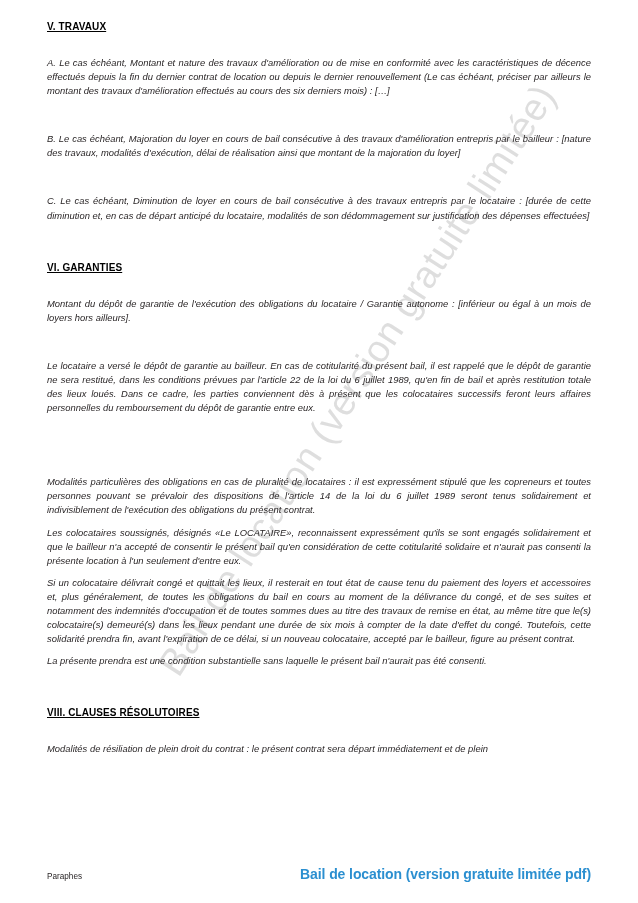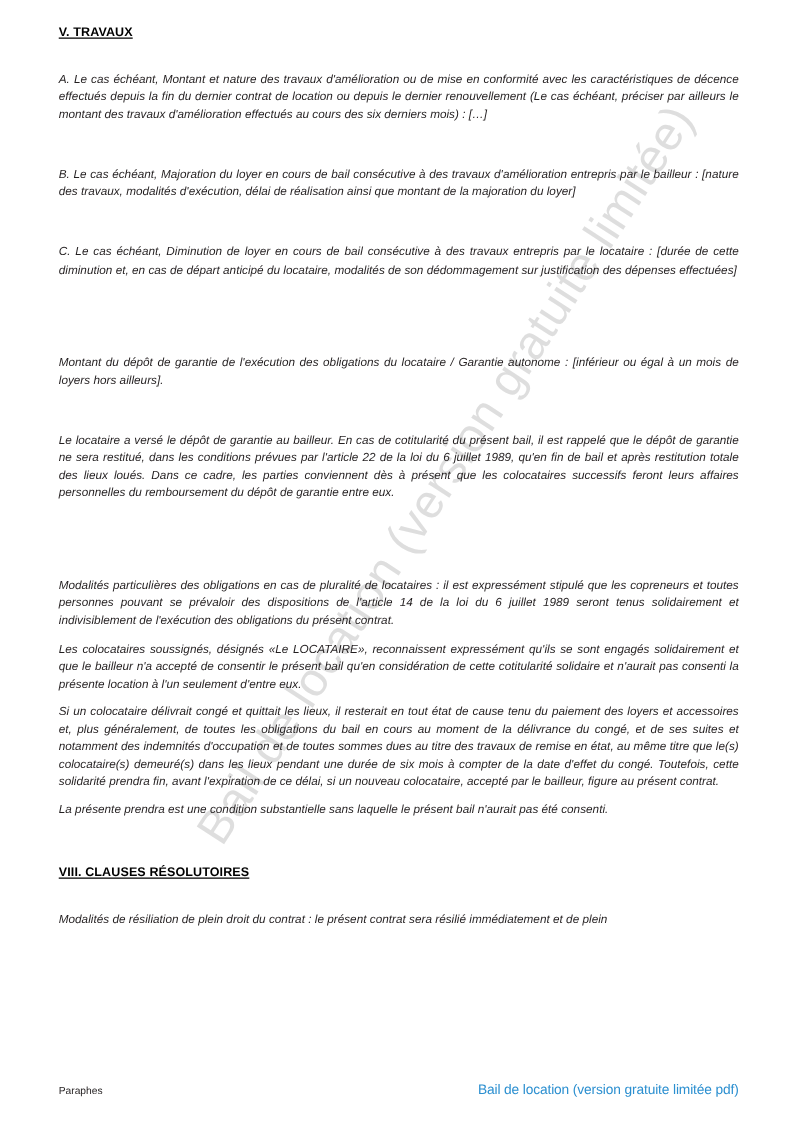--- a/index.html
+++ b/index.html
@@ -82,22 +82,22 @@
     display: flex;
     justify-content: space-between;
     align-items: baseline;
     z-index: 3;
   }
   #footer-left {
     font-size: 8.2px;
     color: #231f20;
   }
   #footer-right {
-    font-size: 11px;
-    font-weight: normal;
+    font-size: 14px;
+    font-weight: bold;
     color: #2b8fd0;
     letter-spacing: -0.1px;
     padding-left: 24px;
   }
 </style>
 </head>
 <body>
 
 <div id="page">
 
@@ -110,39 +110,40 @@
     <div class="sp-h-after"></div>
     <h2 class="section-heading">V. TRAVAUX</h2>
     <div class="sp-head-gap"></div>
     <p class="para">A. Le cas échéant, Montant et nature des travaux d'amélioration ou de mise en conformité avec les caractéristiques de décence effectués depuis la fin du dernier contrat de location ou depuis le dernier renouvellement (Le cas échéant, préciser par ailleurs le montant des travaux d'amélioration effectués au cours des six derniers mois) : […]</p>
     <div class="sp-block"></div>
     <p class="para">B. Le cas échéant, Majoration du loyer en cours de bail consécutive à des travaux d'amélioration entrepris par le bailleur : [nature des travaux, modalités d'exécution, délai de réalisation ainsi que montant de la majoration du loyer]</p>
     <div class="sp-block"></div>
     <p class="para">C. Le cas échéant, Diminution de loyer en cours de bail consécutive à des travaux entrepris par le locataire : [durée de cette diminution et, en cas de départ anticipé du locataire, modalités de son dédommagement sur justification des dépenses effectuées]</p>
 
     <div class="sp-sec"></div>
+    <h2 class="section-heading">VI. GARANTIES</h2>
     <div class="sp-head-gap"></div>
     <p class="para">Montant du dépôt de garantie de l'exécution des obligations du locataire / Garantie autonome : [inférieur ou égal à un mois de loyers hors ailleurs].</p>
     <div class="sp-block"></div>
     <p class="para">Le locataire a versé le dépôt de garantie au bailleur. En cas de cotitularité du présent bail, il est rappelé que le dépôt de garantie ne sera restitué, dans les conditions prévues par l'article 22 de la loi du 6 juillet 1989, qu'en fin de bail et après restitution totale des lieux loués. Dans ce cadre, les parties conviennent dès à présent que les colocataires successifs feront leurs affaires personnelles du remboursement du dépôt de garantie entre eux.</p>
 
     <div class="sp-sec"></div>
     <div class="sp-head-gap"></div>
     <p class="para">Modalités particulières des obligations en cas de pluralité de locataires : il est expressément stipulé que les copreneurs et toutes personnes pouvant se prévaloir des dispositions de l'article 14 de la loi du 6 juillet 1989 seront tenus solidairement et indivisiblement de l'exécution des obligations du présent contrat.</p>
     <div class="sp-para"></div>
     <p class="para">Les colocataires soussignés, désignés «Le LOCATAIRE», reconnaissent expressément qu'ils se sont engagés solidairement et que le bailleur n'a accepté de consentir le présent bail qu'en considération de cette cotitularité solidaire et n'aurait pas consenti la présente location à l'un seulement d'entre eux.</p>
     <div class="sp-para"></div>
     <p class="para">Si un colocataire délivrait congé et quittait les lieux, il resterait en tout état de cause tenu du paiement des loyers et accessoires et, plus généralement, de toutes les obligations du bail en cours au moment de la délivrance du congé, et de ses suites et notamment des indemnités d'occupation et de toutes sommes dues au titre des travaux de remise en état, au même titre que le(s) colocataire(s) demeuré(s) dans les lieux pendant une durée de six mois à compter de la date d'effet du congé. Toutefois, cette solidarité prendra fin, avant l'expiration de ce délai, si un nouveau colocataire, accepté par le bailleur, figure au présent contrat.</p>
     <div class="sp-para"></div>
     <p class="para">La présente prendra est une condition substantielle sans laquelle le présent bail n'aurait pas été consenti.</p>
 
     <div class="sp-sec"></div>
     <h2 class="section-heading">VIII. CLAUSES RÉSOLUTOIRES</h2>
     <div class="sp-head-gap"></div>
-    <p class="para">Modalités de résiliation de plein droit du contrat : le présent contrat sera résilié immédiatement et de plein</p>
+    <p class="para">Modalités de résiliation de plein droit du contrat : le présent contrat sera départ immédiatement et de plein</p>
 
   </div>
 
   <div id="footer">
     <span id="footer-left">Paraphes</span>
     <span id="footer-right">Bail de location (version gratuite limitée pdf)</span>
   </div>
 
 </div>
 

